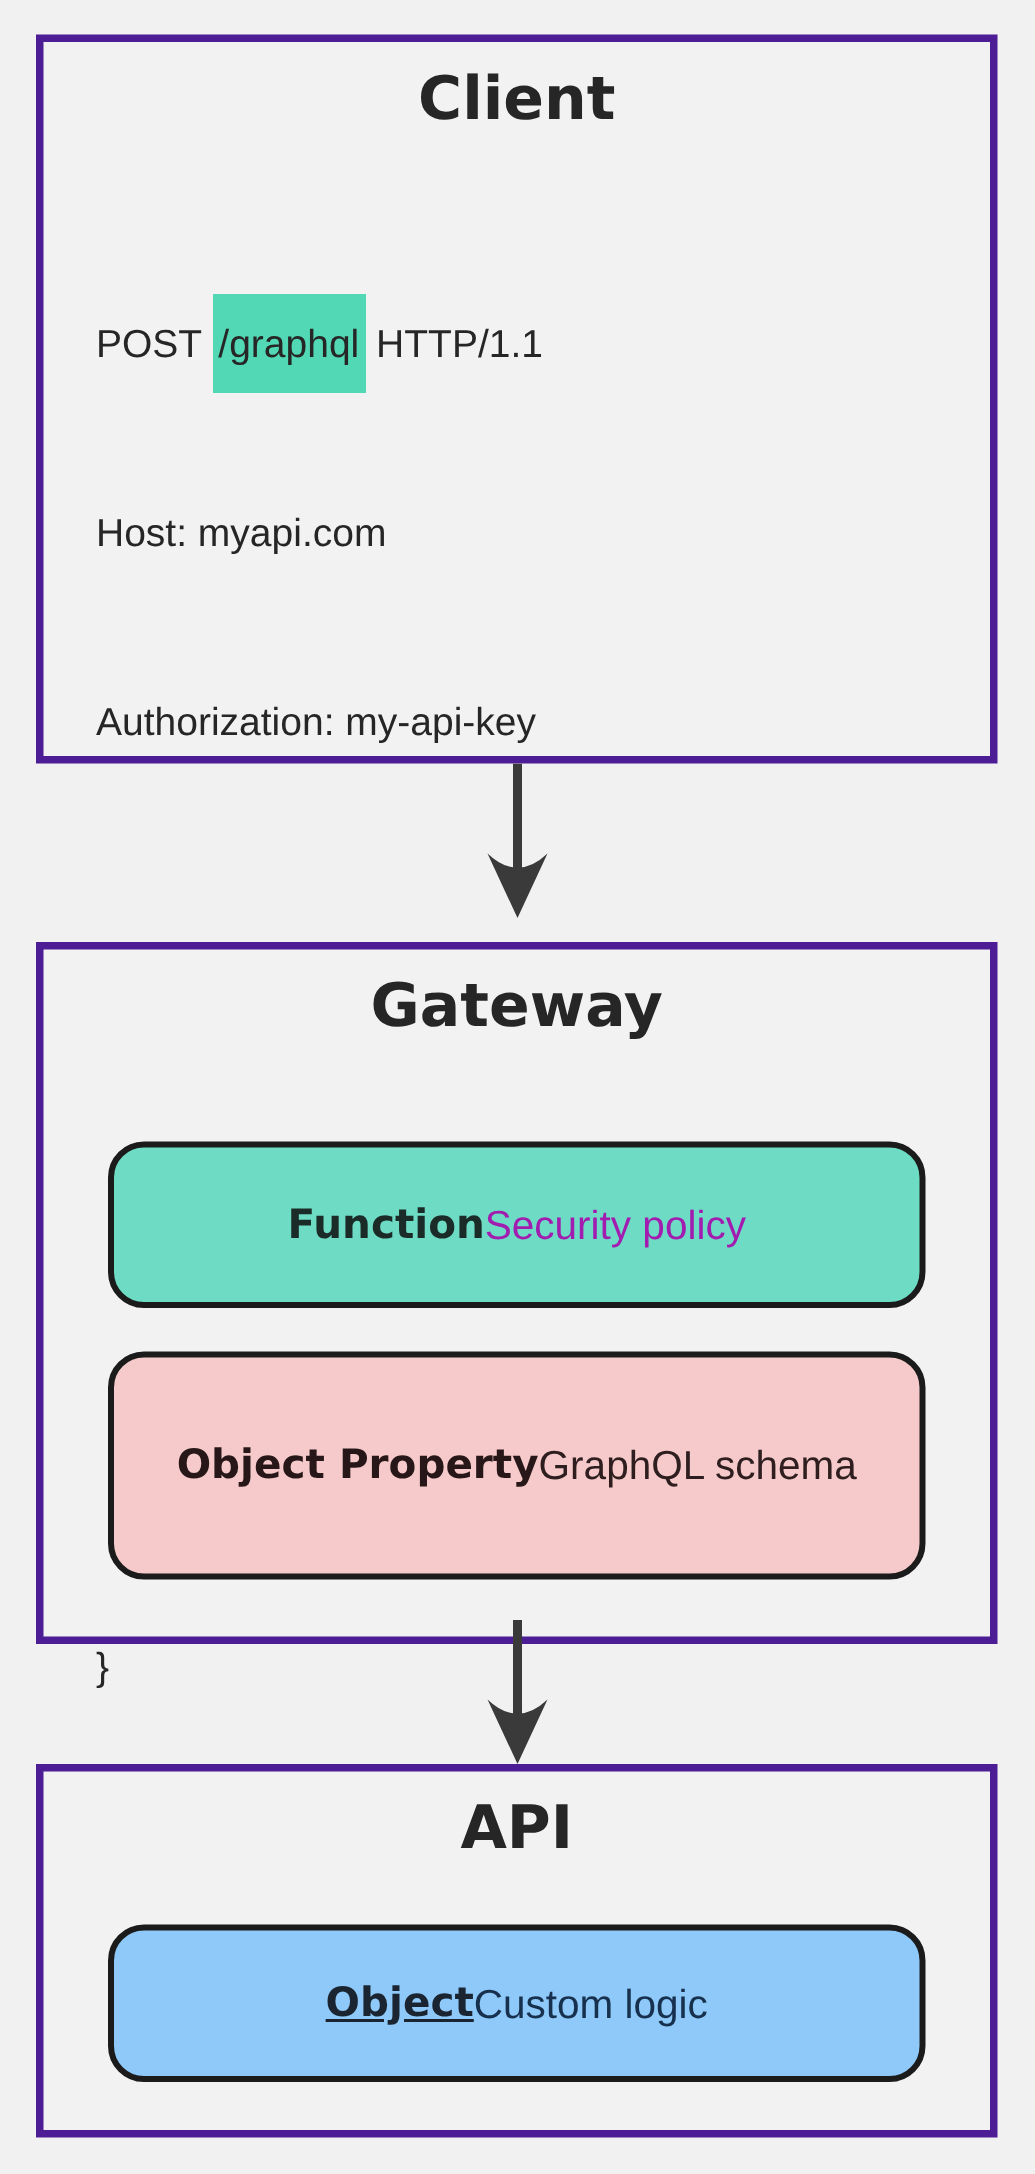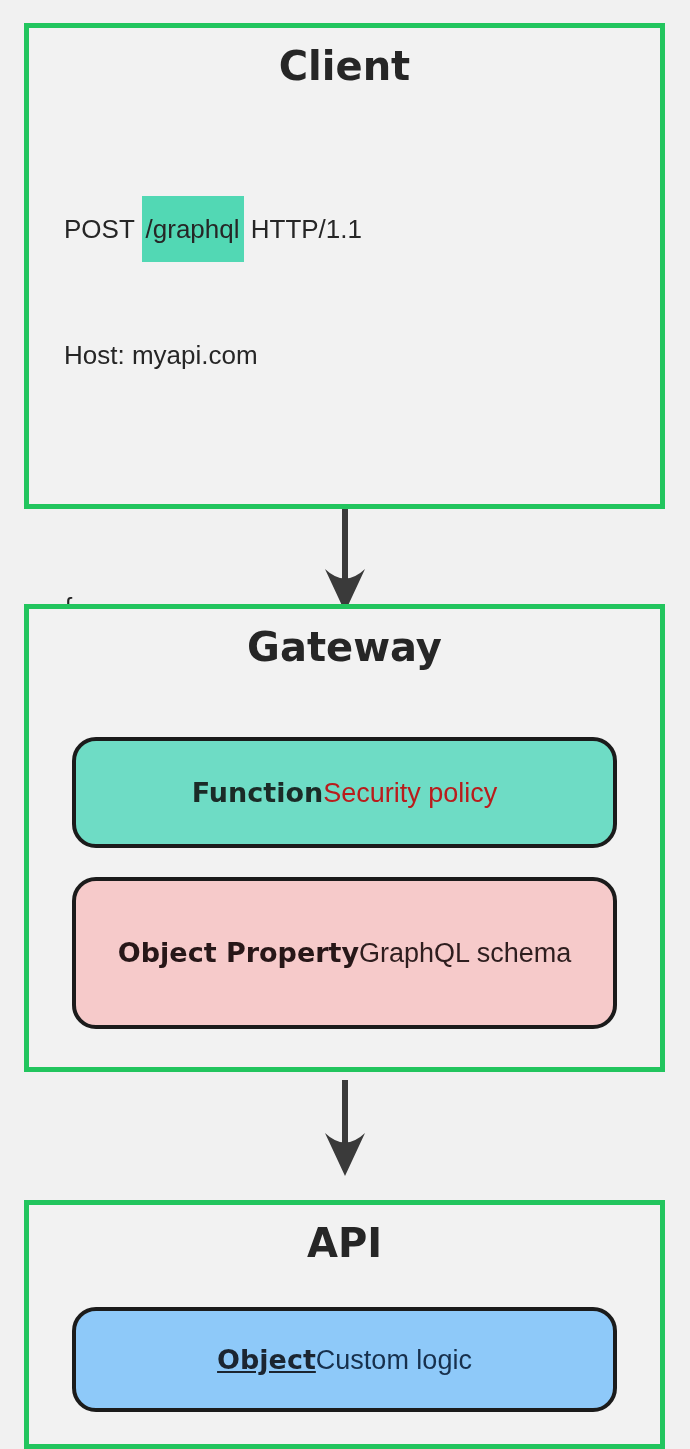--- a/index.html
+++ b/index.html
@@ -14,34 +14,34 @@
     height: 1449px;
     background: #f1f1f1;
     overflow: hidden;
   }
   .panel {
     position: absolute;
     left: 24px;
     width: 641px;
     box-sizing: border-box;
     background: #f2f2f2;
-    border: 5px solid #22c55e;
+    border: 5px solid #4c1d95;
   }
   .panel-title {
     font-family: "DejaVu Sans", sans-serif;
     font-weight: 800;
     font-size: 40px;
     line-height: 48px;
     color: #262626;
     text-align: center;
     margin-top: 14px;
   }
   .client-panel  { top: 23px;   height: 486px; }
-  .gateway-panel { top: 604px;  height: 468px; }
-  .api-panel     { top: 1176px; height: 249px; margin-top: 24px; }
+  .gateway-panel { top: 628px;  height: 468px; }
+  .api-panel     { top: 1176px; height: 249px; }
 
   .code-block {
     margin: 34px 0 0 35px;
     font-size: 26px;
     line-height: 42px;
     color: #262626;
     white-space: pre-wrap;
   }
   .code-line { height: 42px; }
   .code-line.indent { padding-left: 16px; }
@@ -77,21 +77,21 @@
   .rounded-box .box-line {
     font-size: 27px;
     line-height: 38px;
   }
   .function-box {
     top: 128px;
     height: 111px;
     background: #6edcc5;
   }
   .function-box .box-title { color: #1b2b27; }
-  .function-box .box-line  { color: #b91c1c; }
+  .function-box .box-line  { color: #a21caf; }
 
   .object-property-box {
     top: 268px;
     height: 152px;
     background: #f6caca;
   }
   .object-property-box .box-title { color: #271718; }
   .object-property-box .box-line  { color: #2e1e1f; }
 
   .object-box {
@@ -113,20 +113,21 @@
 </head>
 <body>
 
 <div class="canvas">
 
   <div class="panel client-panel">
     <div class="panel-title">Client</div>
     <div class="code-block">
       <div class="code-line"><span>POST </span><span class="hl hl-teal">/graphql</span><span> HTTP/1.1</span></div>
       <div class="code-line">Host: myapi.com</div>
+      <div class="code-line">Authorization: my-api-key</div>
       <div class="blank-line"></div>
       <div class="code-line">{</div>
       <div class="code-line indent"><span>"query": "query {</span><span class="hl hl-pink">profile(</span><span class="hl hl-blue">id: 1</span><span>) { </span><span class="hl-pink-pad">name</span><span> } }",</span></div>
       <div class="code-line indent">"variables": {}</div>
       <div class="code-line">}</div>
     </div>
   </div>
 
   <svg class="arrow arrow-1" viewBox="0 0 44 103">
     <line x1="22" y1="0" x2="22" y2="72" stroke="#3a3a3a" stroke-width="6"></line>

